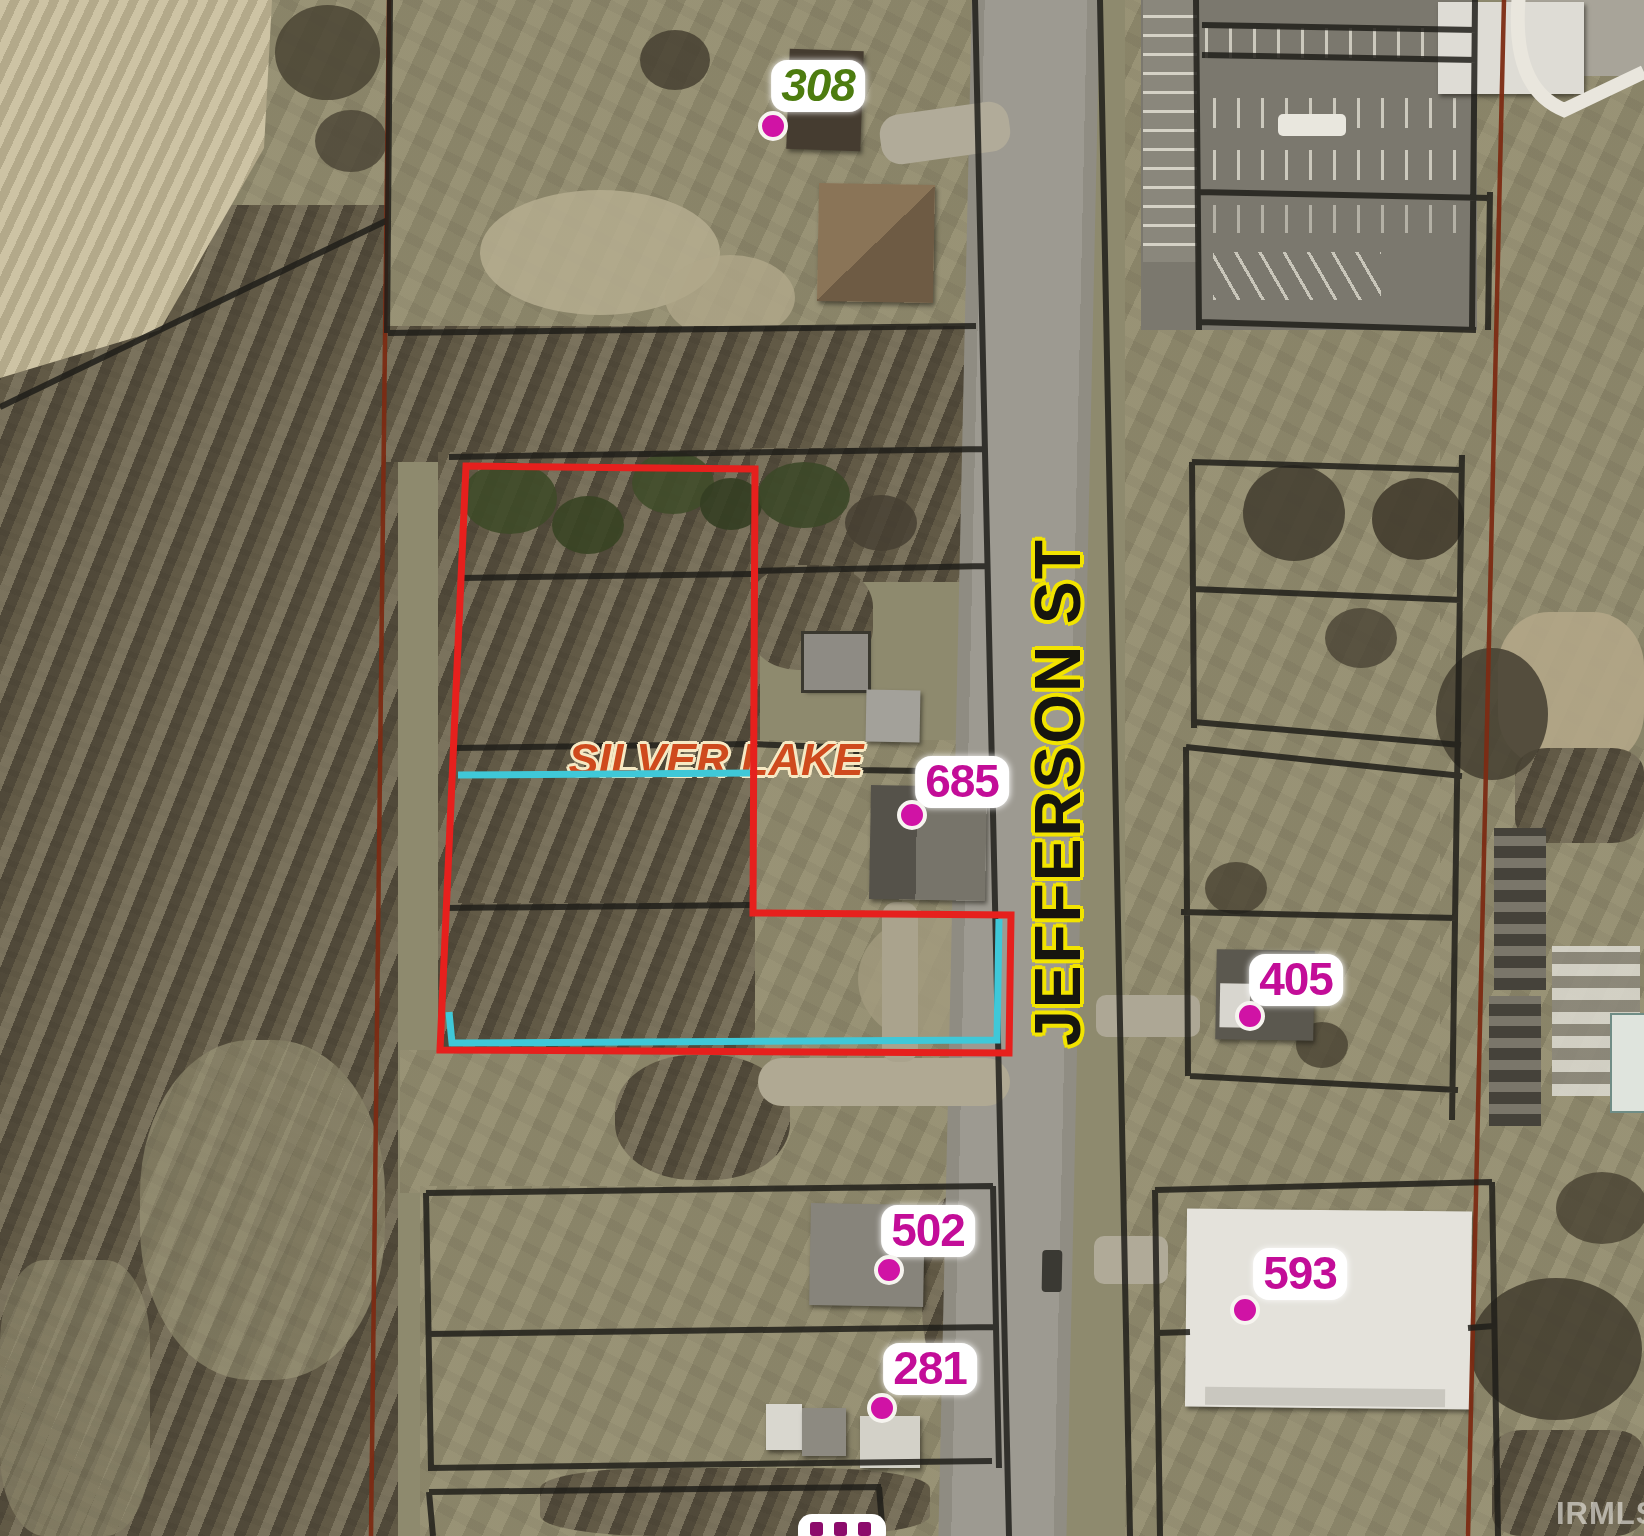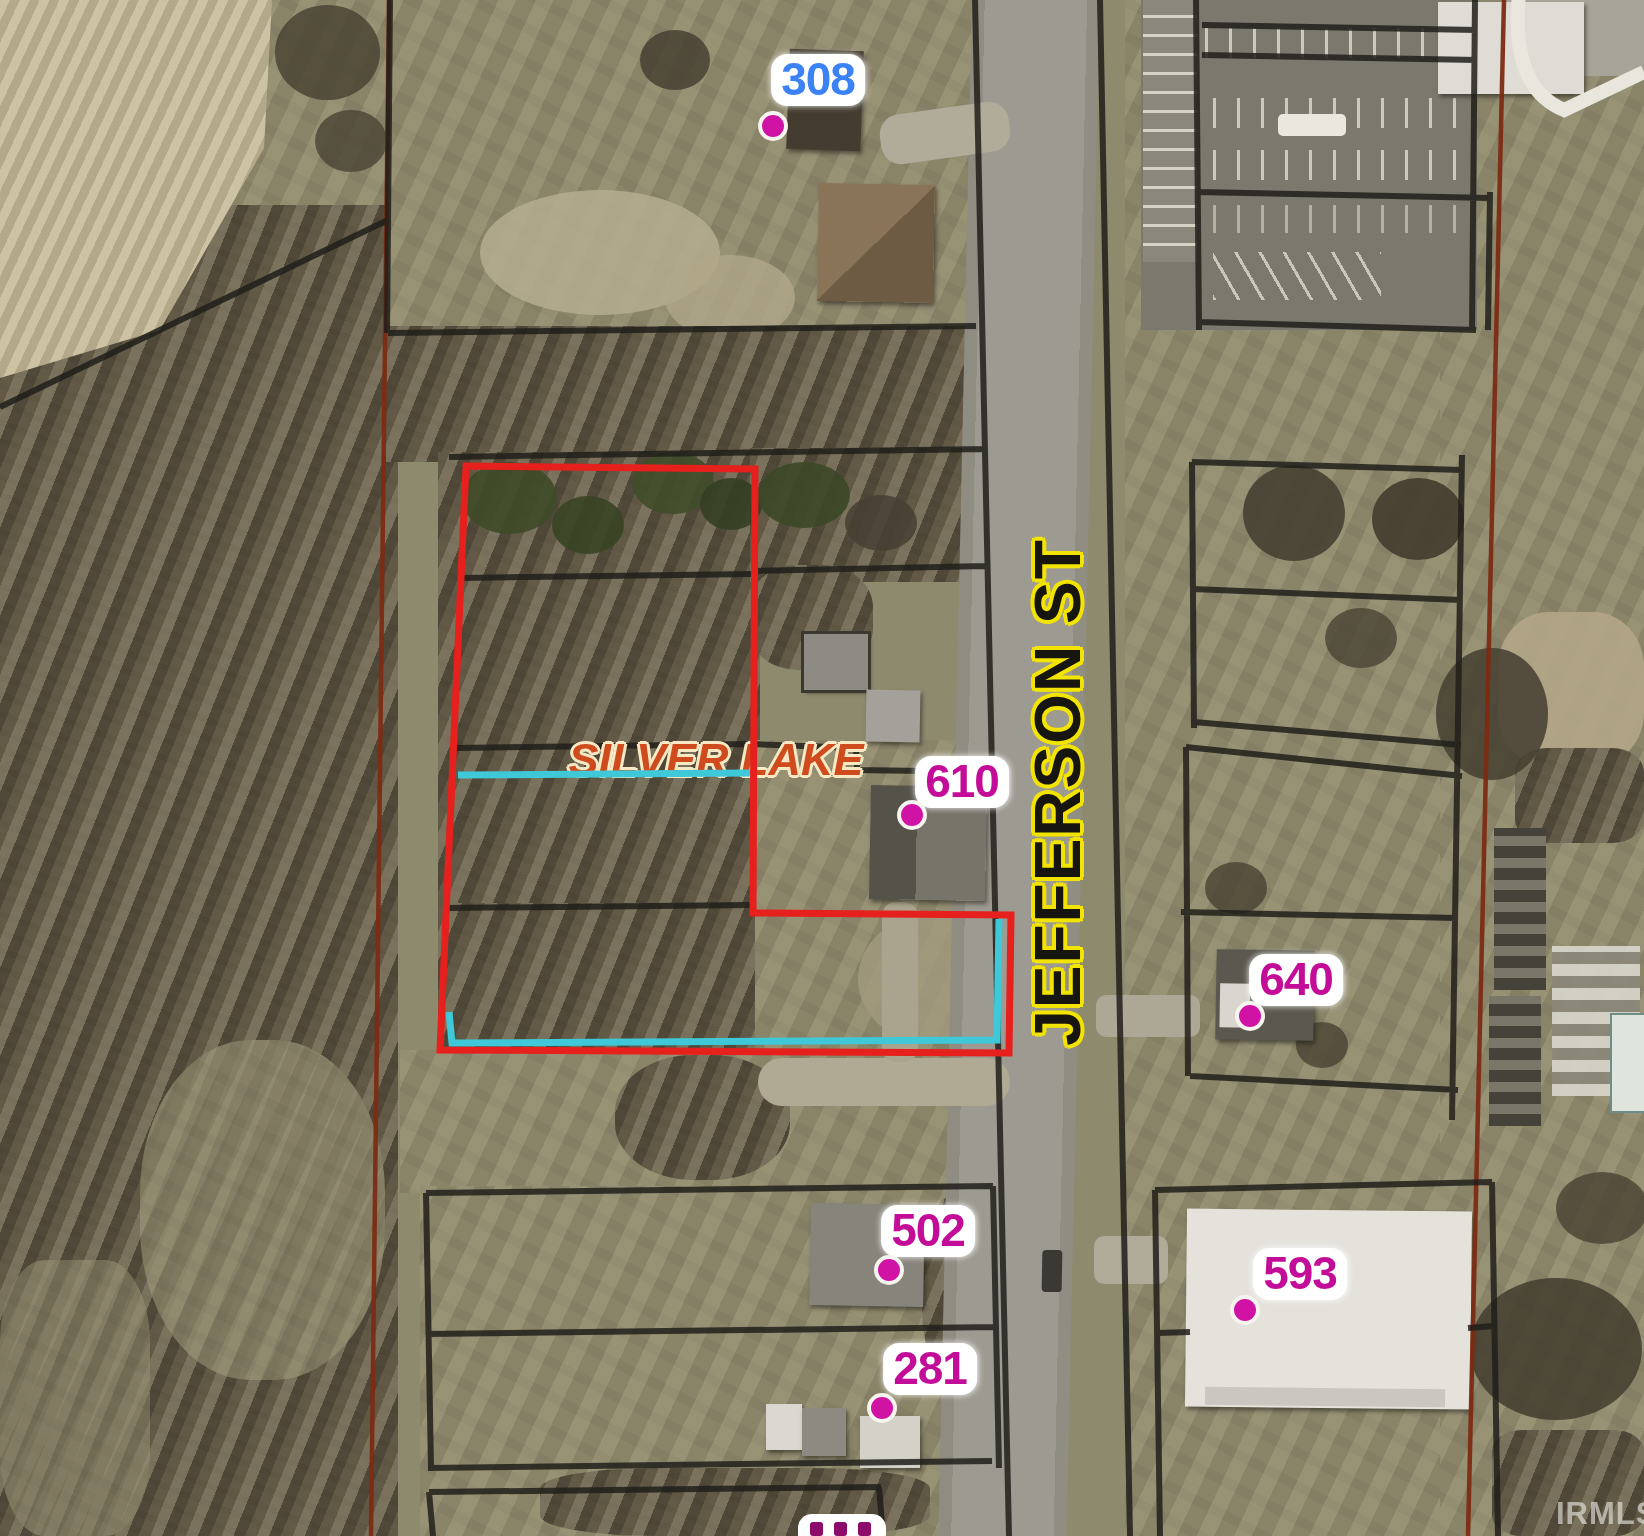--- a/index.html
+++ b/index.html
@@ -192,23 +192,23 @@
 
   <div class="lake" style="color: rgb(207, 74, 29);">SILVER LAKE</div>
 
   <svg class="abs" style="left:0;top:0;" width="1644" height="1536" viewBox="0 0 1644 1536">
     <path d="M458,775 L750,773 M449,1012 L452,1043 L997,1040 L999,919" fill="none" stroke-width="7" style="stroke: rgb(63, 200, 216);"></path>
     <path d="M466,466 L755,469 L753,913 L1011,915 L1009,1053 L440,1050 Z" fill="none" stroke-width="7" stroke-linejoin="miter" style="stroke: rgb(230, 32, 29);"></path>
   </svg>
 
   <div class="street" style="color: rgb(22, 21, 15);">JEFFERSON ST</div>
 
-  <div class="plabel" style="left: 818px; top: 80px; color: #3b82f6;">308</div>
-  <div class="plabel" style="left: 962px; top: 782px; color: rgb(195, 13, 152);">610</div>
-  <div class="plabel" style="left: 1296px; top: 980px; color: rgb(195, 13, 152);">640</div>
+  <div class="plabel" style="left: 818px; top: 86px; color: #4d7c0f; font-style: italic;">308</div>
+  <div class="plabel" style="left: 962px; top: 782px; color: rgb(195, 13, 152);">685</div>
+  <div class="plabel" style="left: 1296px; top: 980px; color: rgb(195, 13, 152);">405</div>
   <div class="plabel" style="left: 1300px; top: 1274px; color: rgb(195, 13, 152);">593</div>
   <div class="plabel" style="left: 928px; top: 1231px; color: rgb(195, 13, 152); text-align: right;">502</div>
   <div class="plabel" style="left: 930px; top: 1369px; color: rgb(195, 13, 152);">281</div>
 
   <div class="dot" style="left: 773px; top: 126px; background: rgb(208, 19, 165);"></div>
   <div class="dot" style="left: 912px; top: 815px; background: rgb(208, 19, 165);"></div>
   <div class="dot" style="left: 1250px; top: 1016px; background: rgb(208, 19, 165);"></div>
   <div class="dot" style="left: 1245px; top: 1310px; background: rgb(208, 19, 165);"></div>
   <div class="dot" style="left: 889px; top: 1270px; background: rgb(208, 19, 165);"></div>
   <div class="dot" style="left: 882px; top: 1408px; background: rgb(208, 19, 165);"></div>

